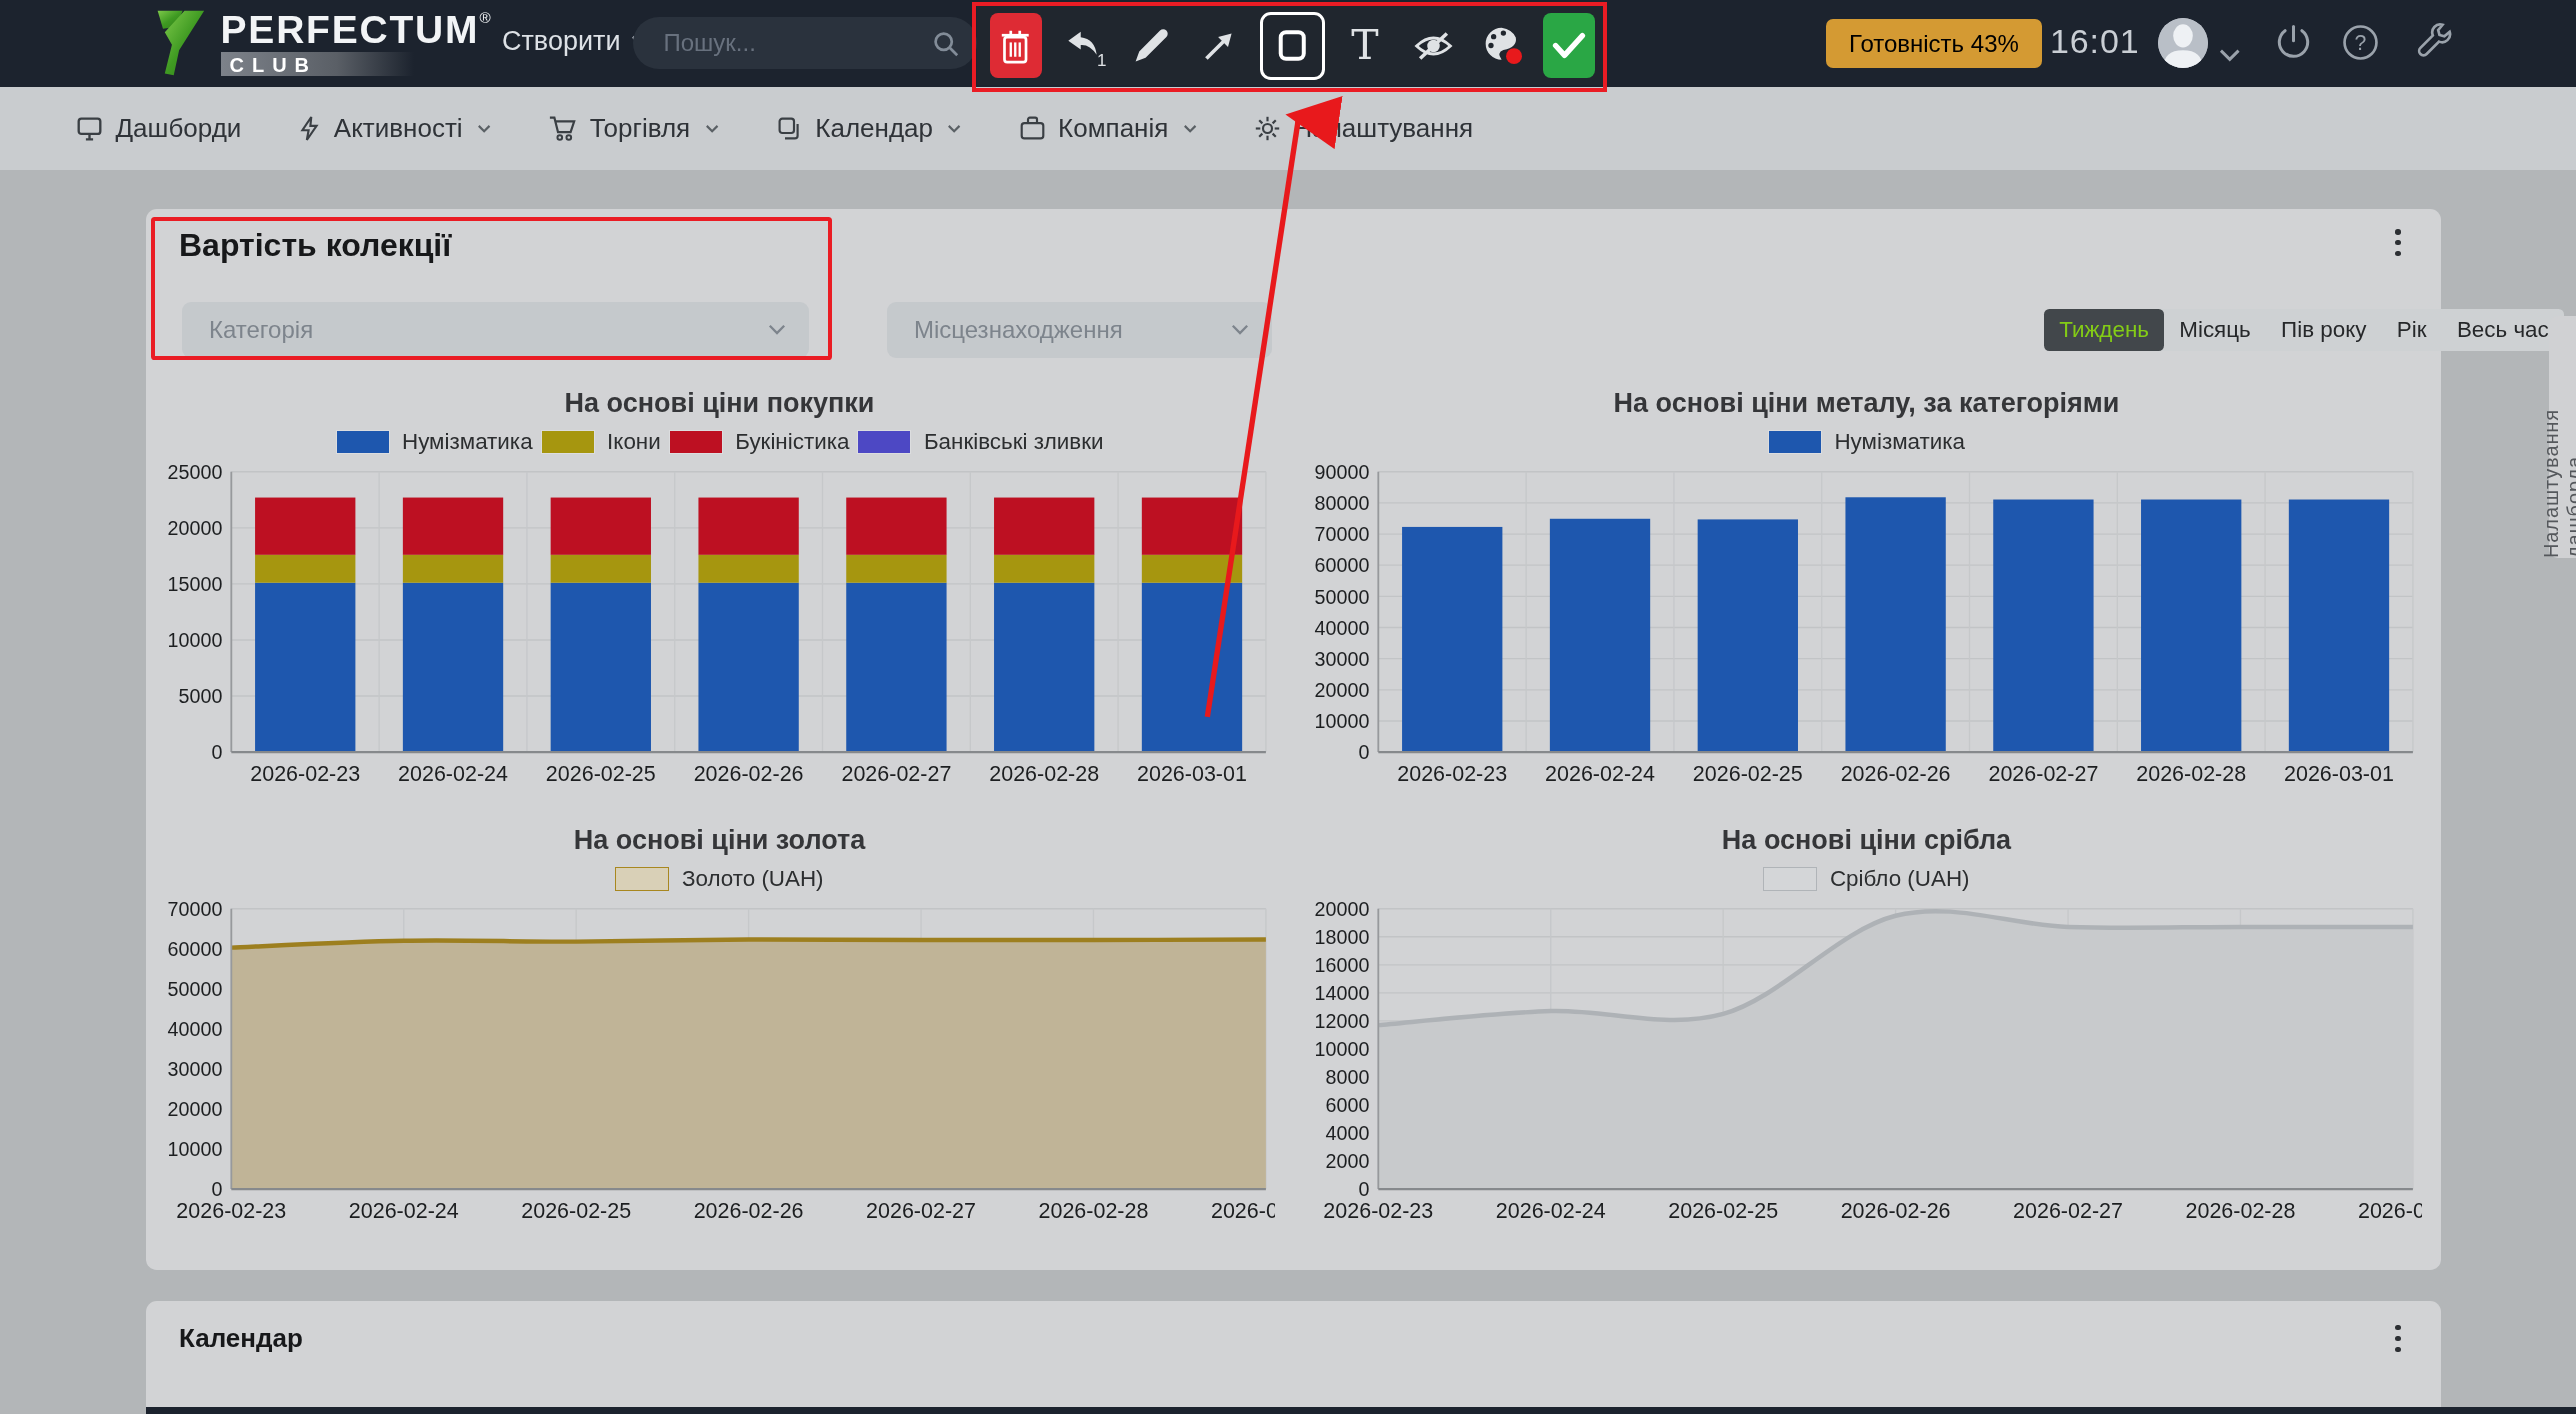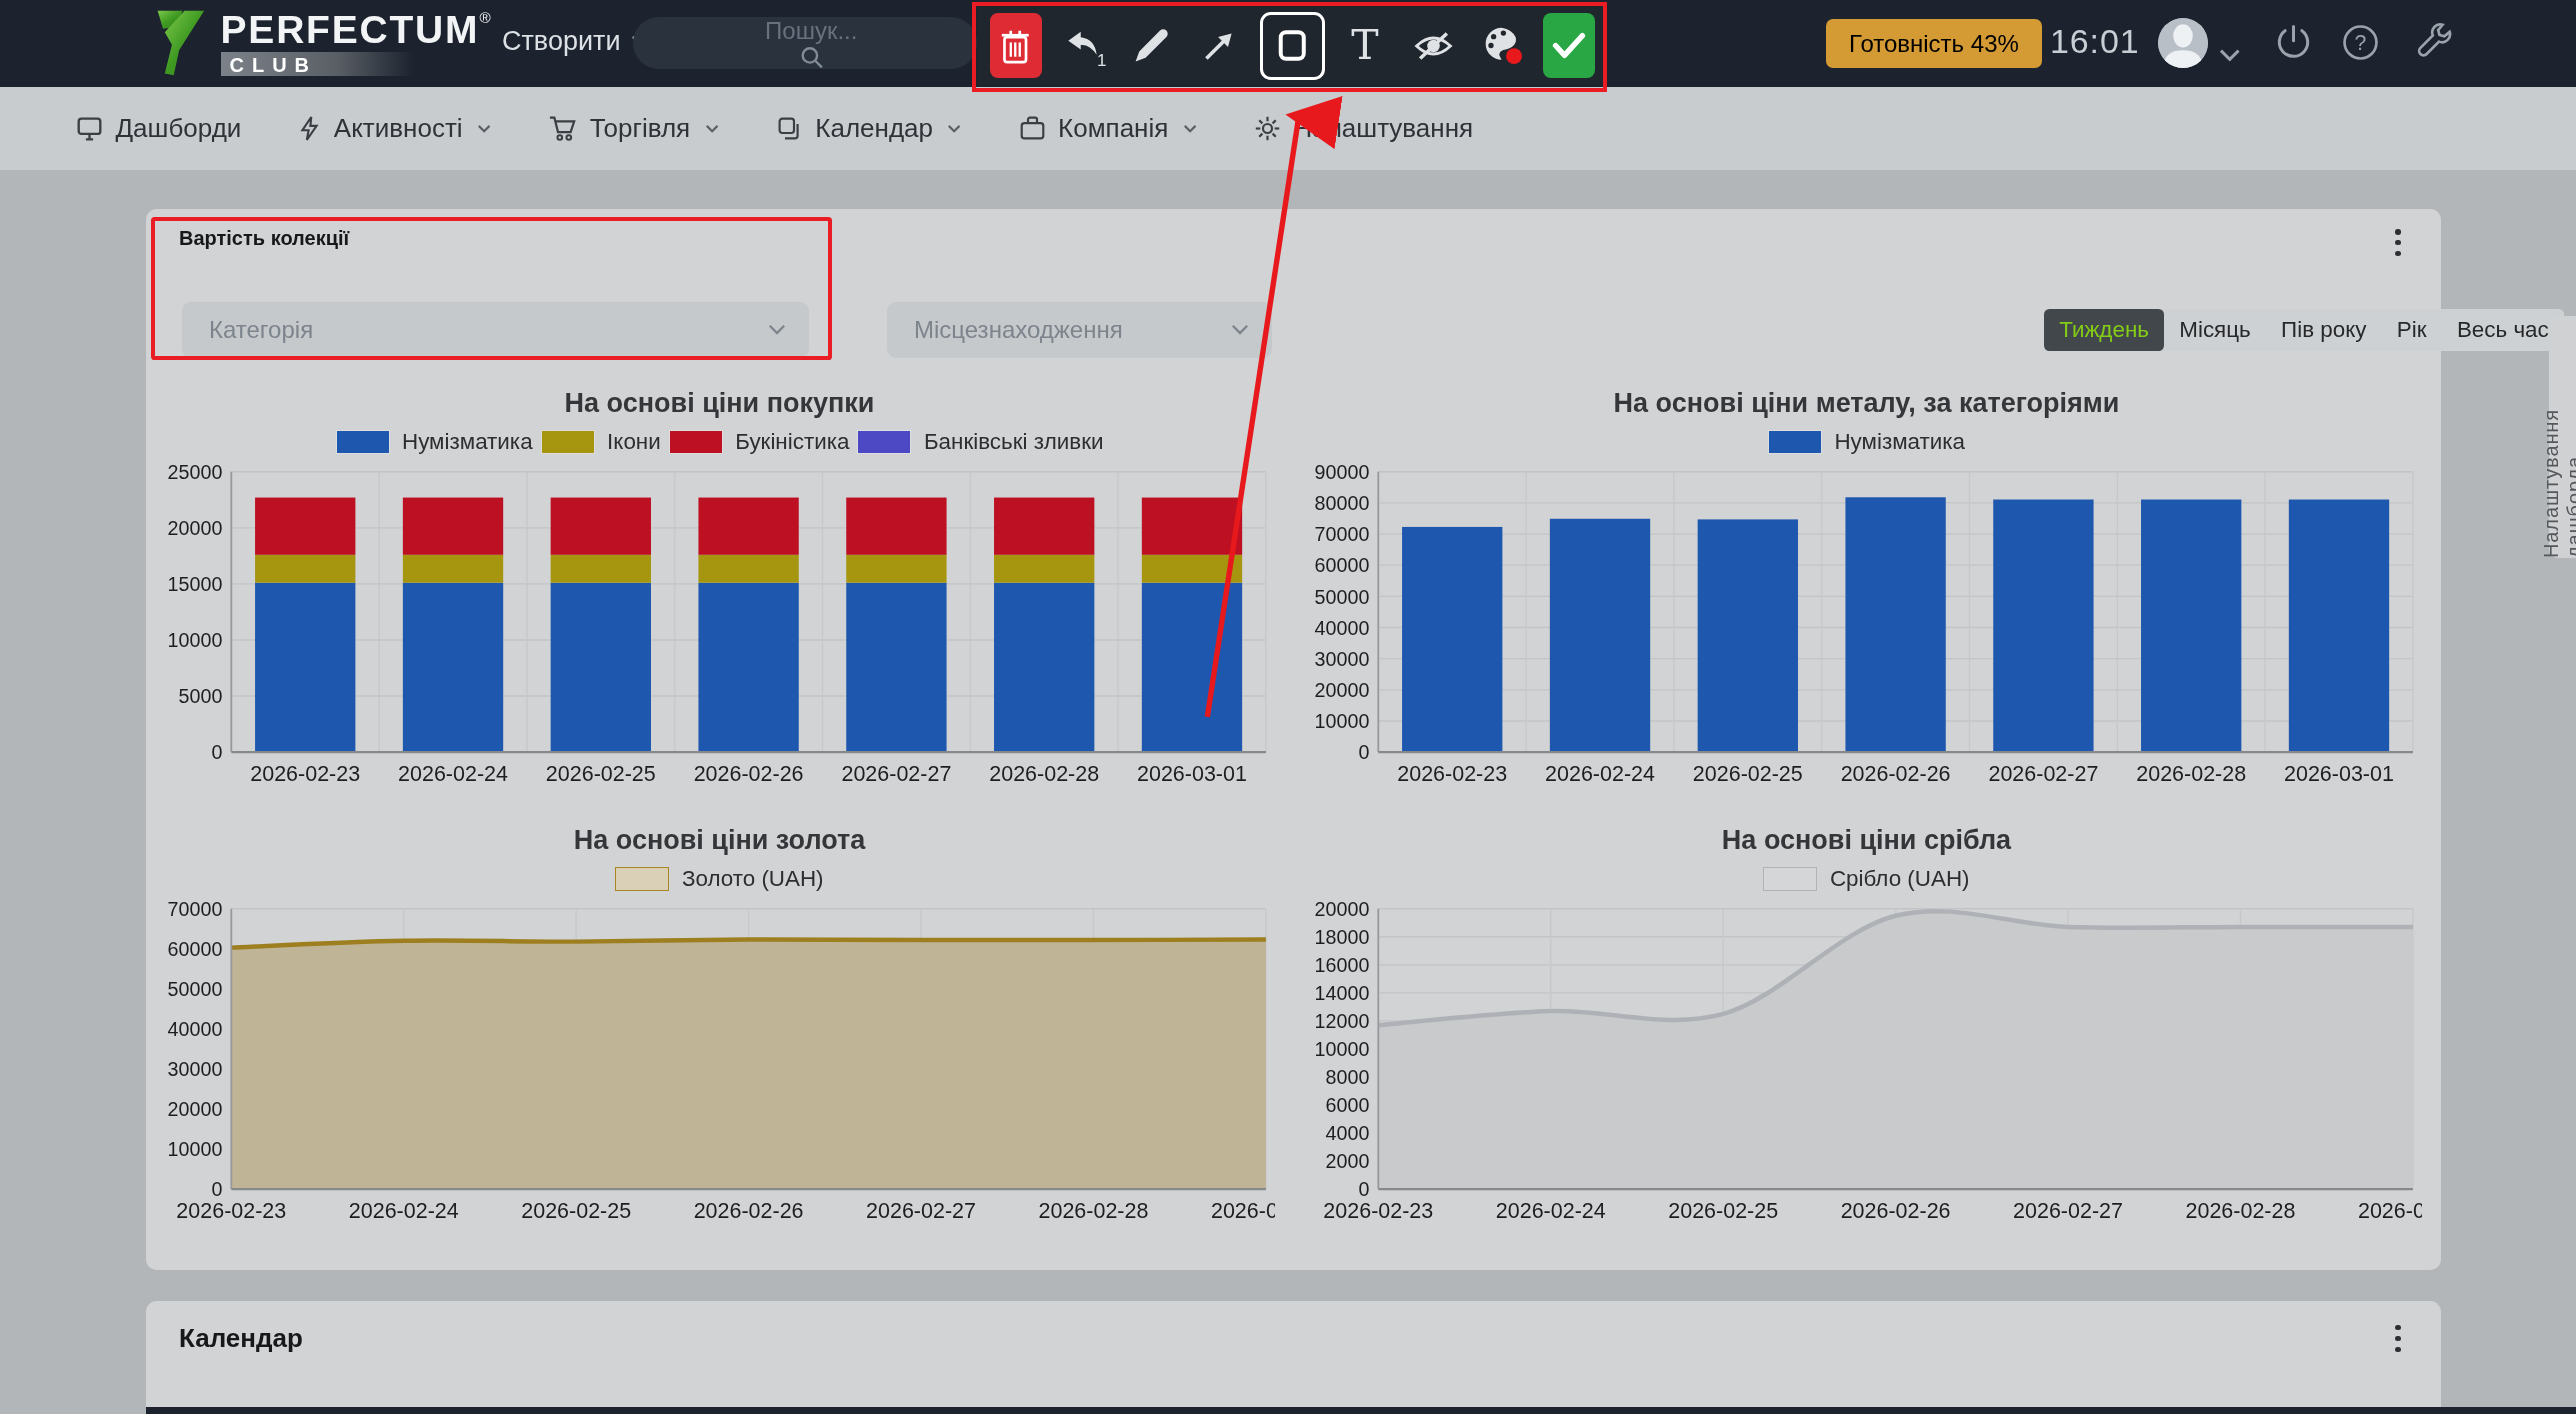--- a/index.html
+++ b/index.html
@@ -8,21 +8,21 @@
 
   
   .header{position:absolute;left:0;top:0;width:2576px;height:87px;background:#1c232e;}
   .logo{position:absolute;left:152px;top:9px;display:flex;align-items:flex-start;}
   .logo-text{margin-left:12.5px;position:relative;}
   .logo-brand{color:#f2f4f6;font-size:39px;font-weight:bold;letter-spacing:1.8px;line-height:41px;}
   .logo-reg{color:#f2f4f6;font-size:15.2px;vertical-align:top;}
   .logo-club{margin-top:1.8px;width:193px;height:24px;background:linear-gradient(90deg,#7d828a 0%,#5a5f66 60%,rgba(90,95,102,0) 100%);
     color:#fff;font-size:20px;font-weight:bold;letter-spacing:8px;padding:1.8px 0 0 9px;}
   .create{position:absolute;left:502px;top:26px;display:flex;align-items:center;gap:10.8px;color:#dde1e6;font-size:27px;cursor:pointer;}
-  .search{position:absolute;left:633px;top:17px;width:344px;height:52px;border-radius:26px;background:#2a323d;display:flex;align-items:center;padding:0 18px 0 30.5px;flex-direction:column;}
+  .search{position:absolute;left:633px;top:17px;width:344px;height:52px;border-radius:26px;background:#2a323d;display:flex;align-items:center;padding:0 18px 0 30.5px;}
   .search-ph{color:#68717e;font-size:24px;flex:1;}
   .readiness{position:absolute;left:1826px;top:19px;height:49px;padding:0 23px;border-radius:7px;background:#d49a33;color:#000000;font-size:24px;display:flex;align-items:center;}
   .clock{position:absolute;left:2050px;top:21.5px;color:#c9ced4;font-size:34px;letter-spacing:0.9px;}
   .avatar{position:absolute;left:2158px;top:18px;width:50px;height:50px;border-radius:50%;background:#bcc2ca;overflow:hidden;}
   .hicon{position:absolute;top:23px;width:39px;height:39px;}
 
   
   .anno-toolbar{position:absolute;left:977px;top:6.3px;width:627px;height:79px;background:#20262e;display:flex;align-items:center;gap:12.5px;padding:0 10.8px 0 12.5px;}
   .tool-btn{width:52px;height:65px;border-radius:8px;display:flex;align-items:center;justify-content:center;flex:0 0 auto;cursor:pointer;}
   .tool{width:56px;height:65px;display:flex;align-items:center;justify-content:center;flex:0 0 auto;cursor:pointer;position:relative;}
@@ -35,21 +35,21 @@
 
   
   .nav{position:absolute;left:0;top:87px;width:2576px;height:83px;background:#c9cccf;display:flex;align-items:center;gap:57px;padding-left:76px;}
   .nav-item{display:flex;align-items:center;gap:12.5px;color:#2f3338;font-size:26px;cursor:pointer;}
   .nav-item .chev{margin-left:1.8px;}
 
   
   .card{position:absolute;background:#d2d3d5;border-radius:10.8px;}
   .main-card{left:146px;top:209px;width:2295px;height:1061px;}
   .cal-card{left:146px;top:1301px;width:2295px;height:125px;border-radius:10.8px 10.8px 0 0;}
-  .card-title{position:absolute;left:33px;top:18px;font-size:20px;font-weight:bold;color:#17181a;}
+  .card-title{position:absolute;left:33px;top:18px;font-size:32px;font-weight:bold;color:#17181a;}
   .kebab{position:absolute;width:36px;height:39px;display:flex;flex-direction:column;align-items:center;justify-content:center;gap:5.4px;cursor:pointer;}
   .kebab i{width:5.4px;height:5.4px;border-radius:50%;background:#2c2f33;}
 
   .dropdown{position:absolute;height:56px;border-radius:9px;background:#c5c9cc;display:flex;align-items:center;justify-content:space-between;padding:0 23px 0 27px;cursor:pointer;}
   .dropdown span{color:#7d848c;font-size:24px;}
 
   .ranges{position:absolute;left:1898px;top:100px;height:42px;background:#ced1d3;border-radius:5.4px;display:flex;align-items:stretch;}
   .range{padding:0 15.2px;display:flex;align-items:center;font-size:22.4px;color:#26282a;cursor:pointer;white-space:nowrap;}
   .range.active{background:#42474b;color:#84cc16;border-radius:5.4px;}
 

